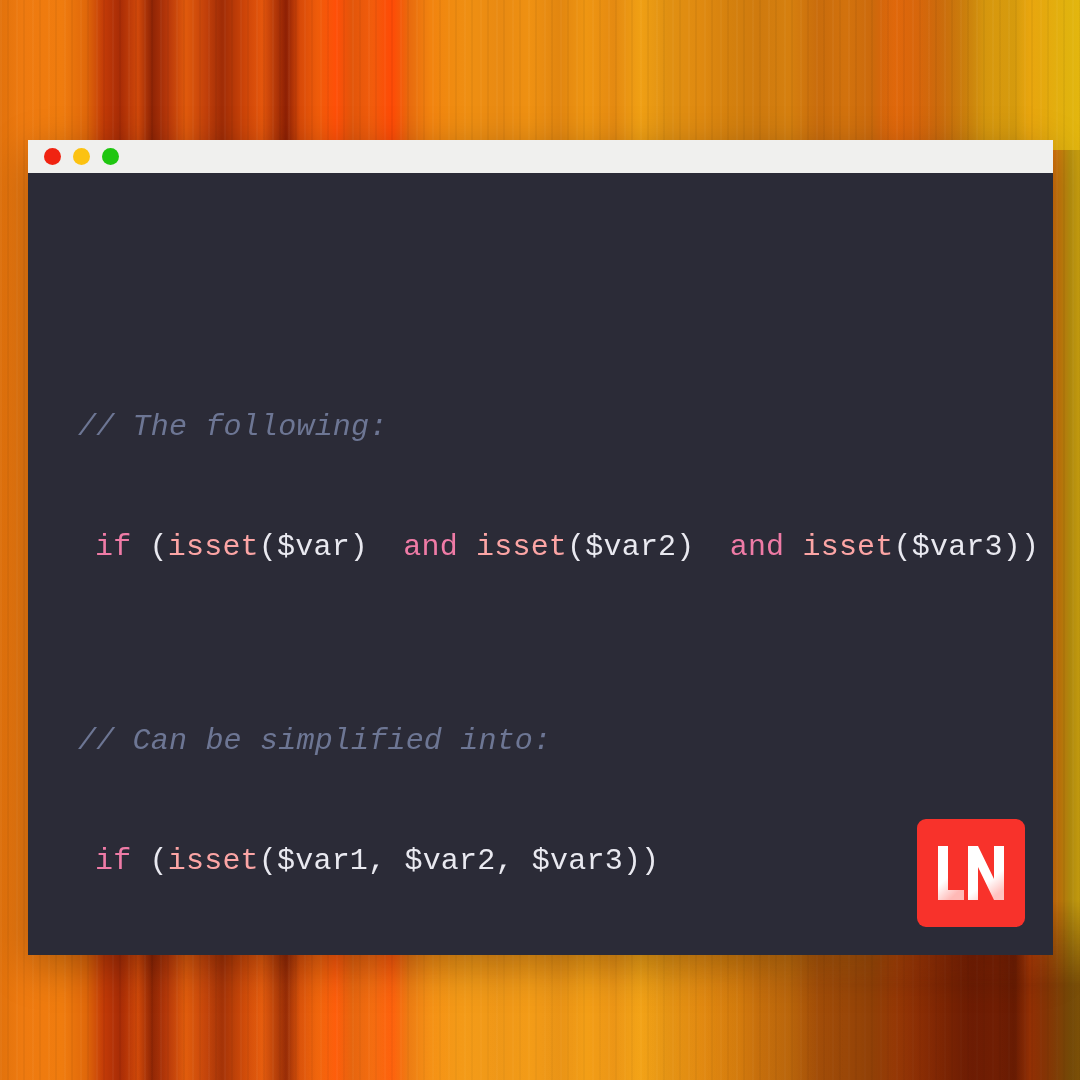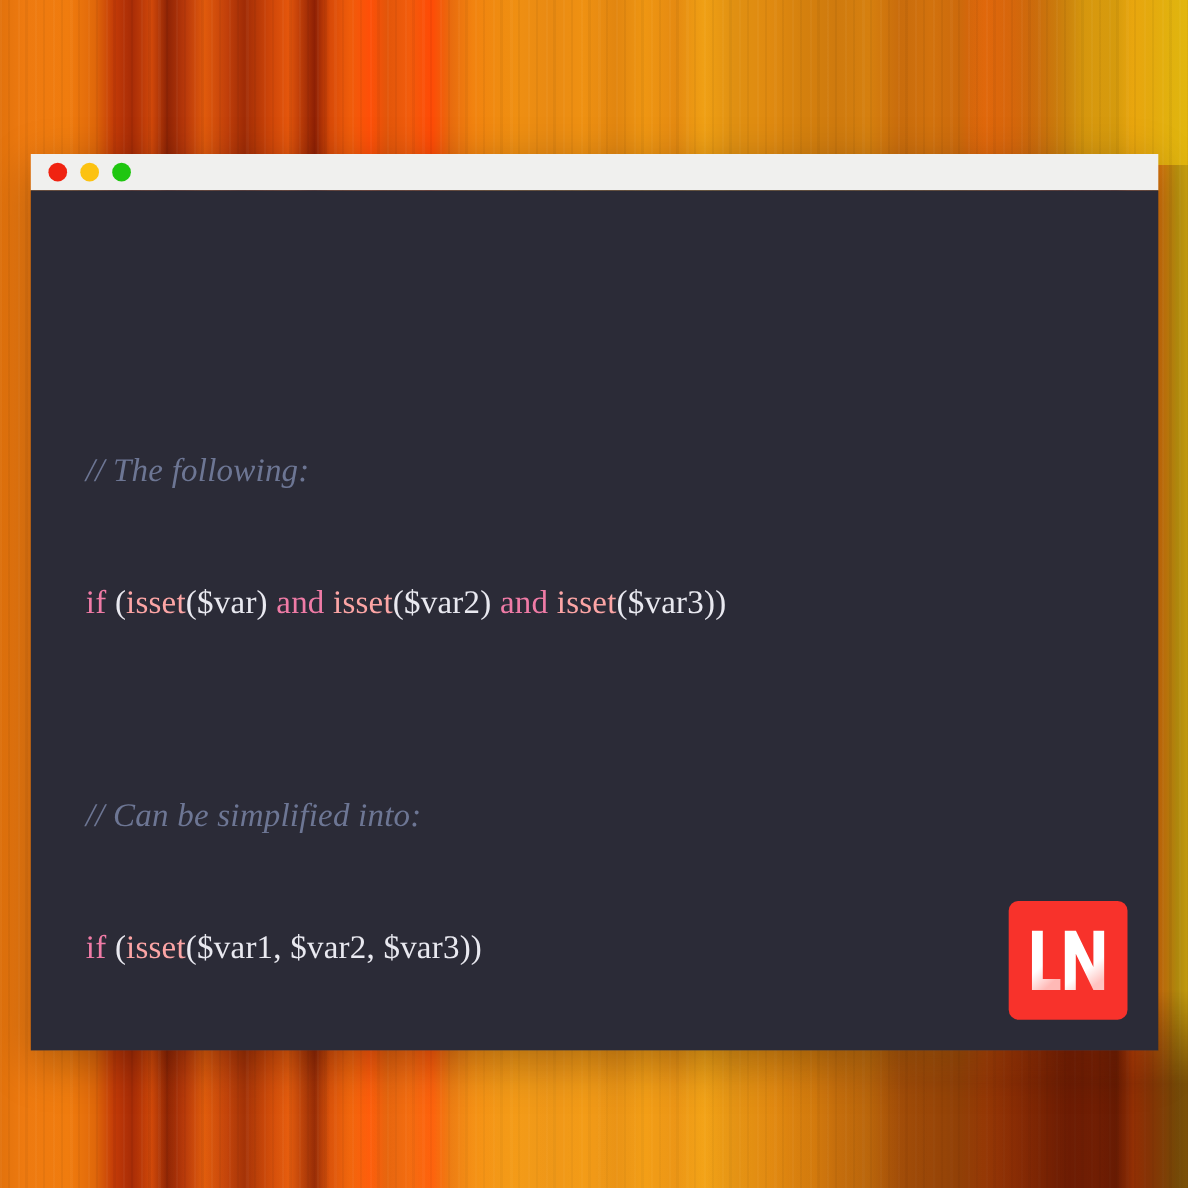--- a/index.html
+++ b/index.html
@@ -108,32 +108,32 @@
     height: 782px;
     background: #2b2b37;
     position: relative;
     overflow: hidden;
   }
 
   #code {
     position: absolute;
     left: 50px;
     top: 232px;
-    font-family: Liberation Serif, serif;
+    font-family: Liberation Mono, monospace;
     font-size: 30px;
     line-height: 1.52;
     white-space: pre;
     letter-spacing: 0.2px;
   }
 
   .code-line { height: 46px; }
   .blank-line { height: 74px; }
 
   .tok-comment  { color: #6d7694; font-style: italic; }
-  .tok-keyword  { color: #ef7ba6; }
+  .tok-keyword  { color: #ef7ba6; margin-left: 17px; }
   .tok-function { color: #fca5a5; }
   .tok-plain    { color: #e9e9f0; }
 
   
   #logo-badge {
     position: absolute;
     right: 28px;
     bottom: 28px;
     width: 108px;
     height: 108px;

